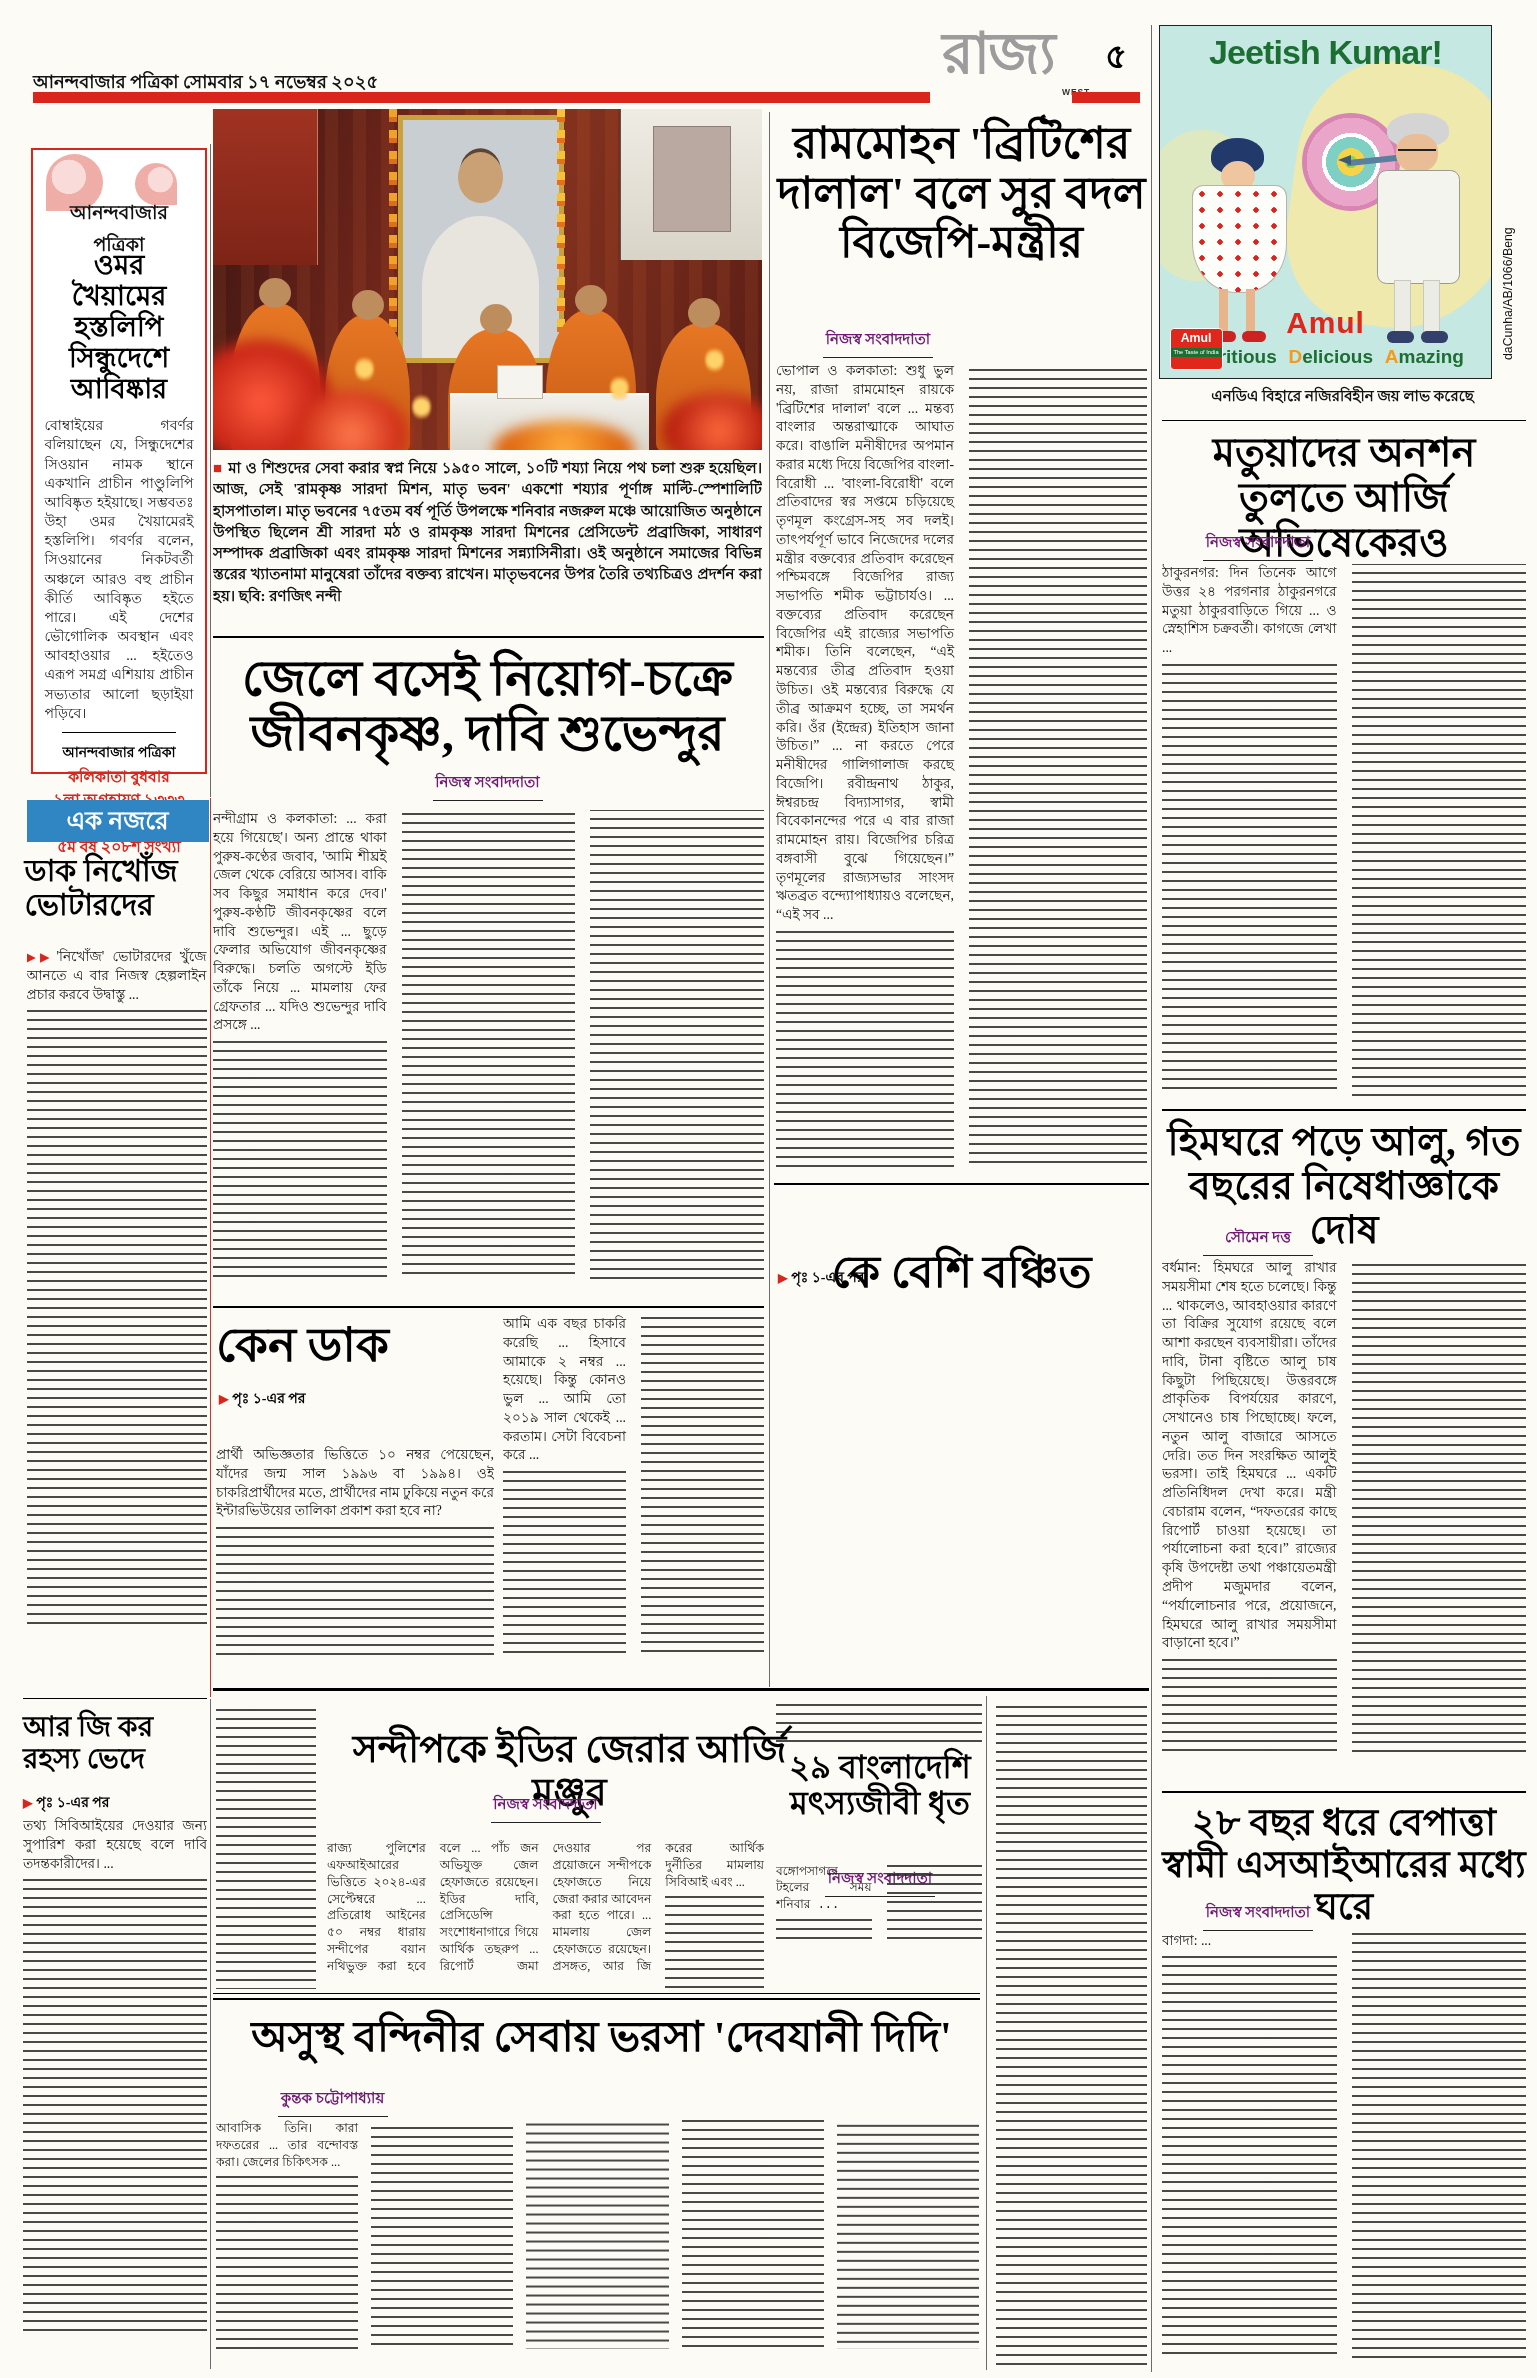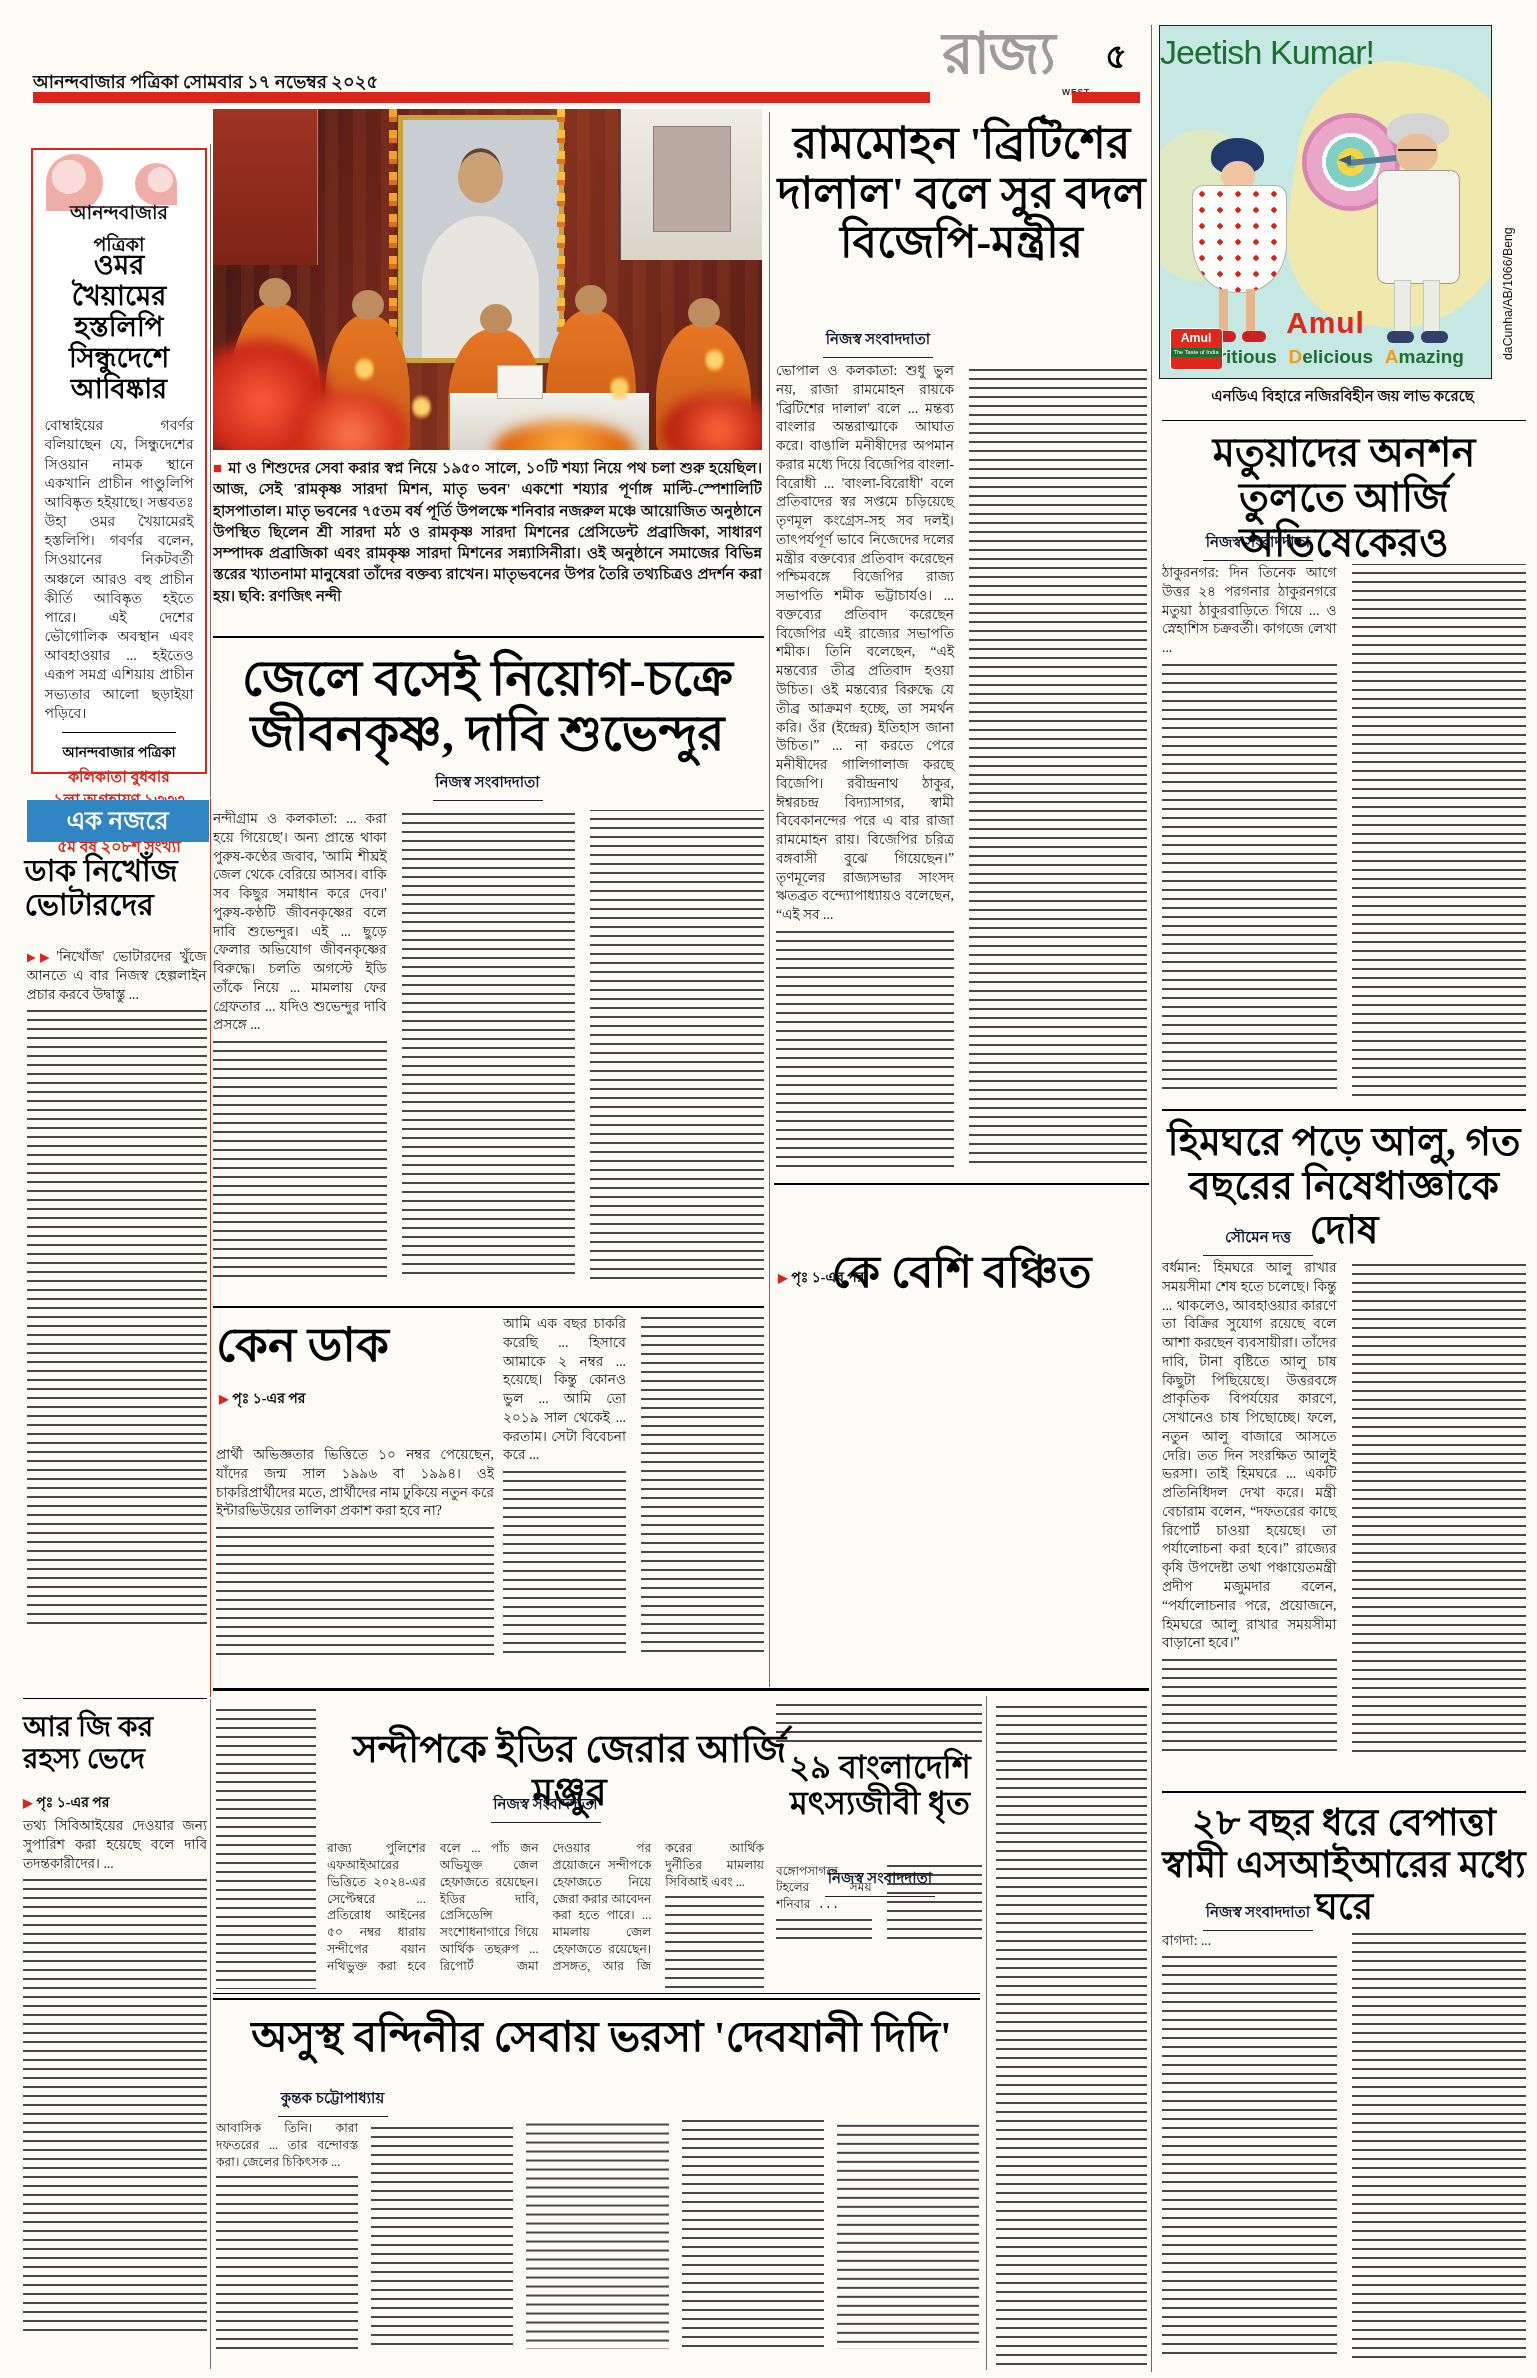--- a/index.html
+++ b/index.html
@@ -9,21 +9,21 @@
   .abs{position:absolute;}
   .hl{font-weight:700;text-align:center;line-height:1.13;color:#000;}
   .hl-left{font-weight:700;text-align:left;line-height:1.13;color:#000;}
   .body-txt{font-size:13.7px;line-height:1.37;text-align:justify;color:#161616;}
   .body-txt p{margin:0 0 4.7px 0;}
   .c2{column-count:2;column-gap:15px;overflow:hidden;}
   .c3{column-count:3;column-gap:15px;overflow:hidden;}
   .c4{column-count:4;column-gap:14px;overflow:hidden;}
   .c5{column-count:5;column-gap:13.2px;overflow:hidden;}
   .one{overflow:hidden;}
-  .byline{font-weight:700;font-size:15px;text-align:center;color:#0f172a;}
+  .byline{font-weight:700;font-size:15px;text-align:center;color:#701a75;}
   .byline::after{content:"";display:block;width:110px;margin:4.7px auto 0;border-top:1.4px solid #222;}
   .greek{background:repeating-linear-gradient(to bottom,rgba(28,28,28,.8) 0 2px,transparent 2px 9px);margin-top:5.7px;}
   .rule{background:#000;}
   .rule-double{height:3.8px;border-top:0.9px solid #000;border-bottom:2.8px solid #000;}
   .marker{font-weight:700;font-size:14px;color:#000;}
   .marker .tri{color:#d9251c;margin-right:3.8px;font-size:12.3px;}
   .vline{background:#6b6b6b;width:0.9px;}
   
   .edition{font-weight:700;font-size:18px;font-family:"Liberation Serif",serif;}
   .section-name{font-weight:700;font-size:57px;color:#9c9c9c;text-align:center;letter-spacing:-1.9px;line-height:1;}
@@ -43,21 +43,21 @@
   .caption p::first-letter{color:#d9251c;}
   
   .photo{overflow:hidden;background:linear-gradient(105deg,#3d1512 0%,#6b241a 30%,#84321f 55%,#5a1d15 100%);}
   .photo .curtain{position:absolute;inset:0;background:repeating-linear-gradient(90deg,rgba(255,130,60,.09) 0 13.2px,transparent 13.2px 28px);}
   .monk{position:absolute;border-radius:46% 46% 14% 14%/58% 58% 8% 8%;background:linear-gradient(#e77724,#c65a14);}
   .monk::before{content:"";position:absolute;top:-24.6px;left:50%;transform:translateX(-50%);width:32px;height:30px;border-radius:50%;background:#bd8d5e;}
   .flower{position:absolute;border-radius:50%;filter:blur(6.6px);}
   .glow{position:absolute;width:19px;height:28px;border-radius:50%;background:radial-gradient(circle,#ffd36b 0 40%,rgba(255,160,40,.25) 70%,transparent 75%);filter:blur(0.9px);}
   
   .ad{background:#c6e8e3;border:1.9px solid #222;overflow:hidden;}
-  .ad-title{font-family:"Liberation Sans",sans-serif;font-weight:400;font-size:34px;color:#1d6e33;letter-spacing:-0.9px;}
+  .ad-title{font-family:"Liberation Sans",sans-serif;font-weight:700;font-size:34px;color:#1d6e33;text-align:center;letter-spacing:-0.9px;}
   .blob{position:absolute;background:#f3e9a6;opacity:.9;}
   .amul-brand{font-family:"Liberation Sans",sans-serif;font-weight:800;font-size:30px;color:#e0271b;text-align:center;letter-spacing:0.9px;}
   .tagline{text-align:center;font-family:"Liberation Sans",sans-serif;}
   .tw{display:inline-block;margin:0 3.8px;color:#1d6e33;font-weight:800;font-size:19px;}
   .tw::first-letter{color:#f59a1a;}
   .ad-credit{writing-mode:vertical-rl;transform:rotate(180deg);font-family:"Liberation Sans",sans-serif;font-size:12.3px;color:#111;}
   .ad-caption{font-weight:700;font-size:15px;text-align:center;}
   .logo-box{position:absolute;left:9.5px;bottom:7.6px;width:51px;height:40px;background:#e0271b;border:0.9px solid #fff;border-radius:3.8px;color:#fff;text-align:center;font-family:"Liberation Sans",sans-serif;}
   .logo-box .l1{font-weight:800;font-size:12.3px;line-height:19px;}
   .logo-box .l2{font-size:5.7px;background:#1d6e33;line-height:8.5px;}

